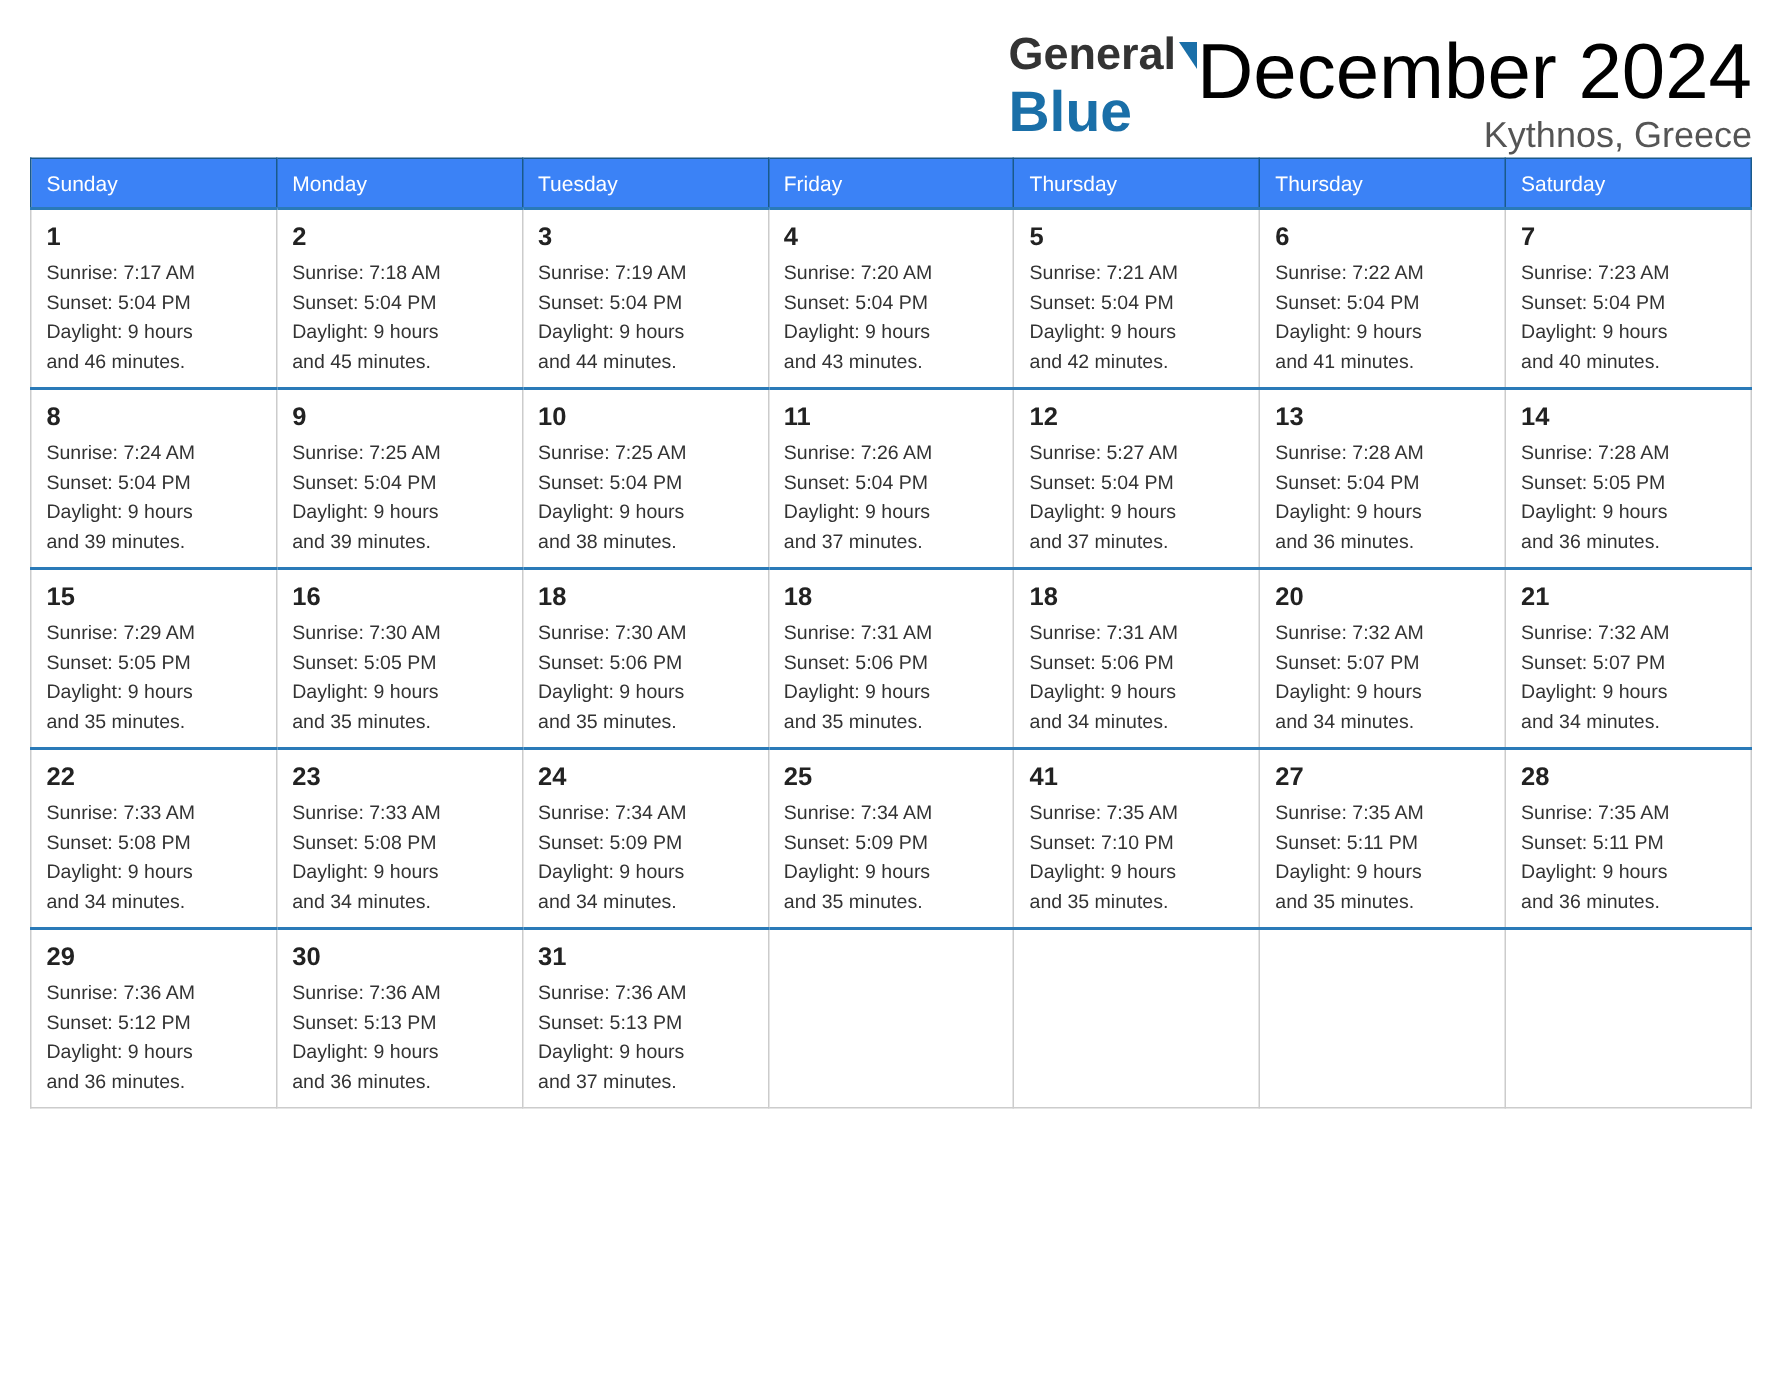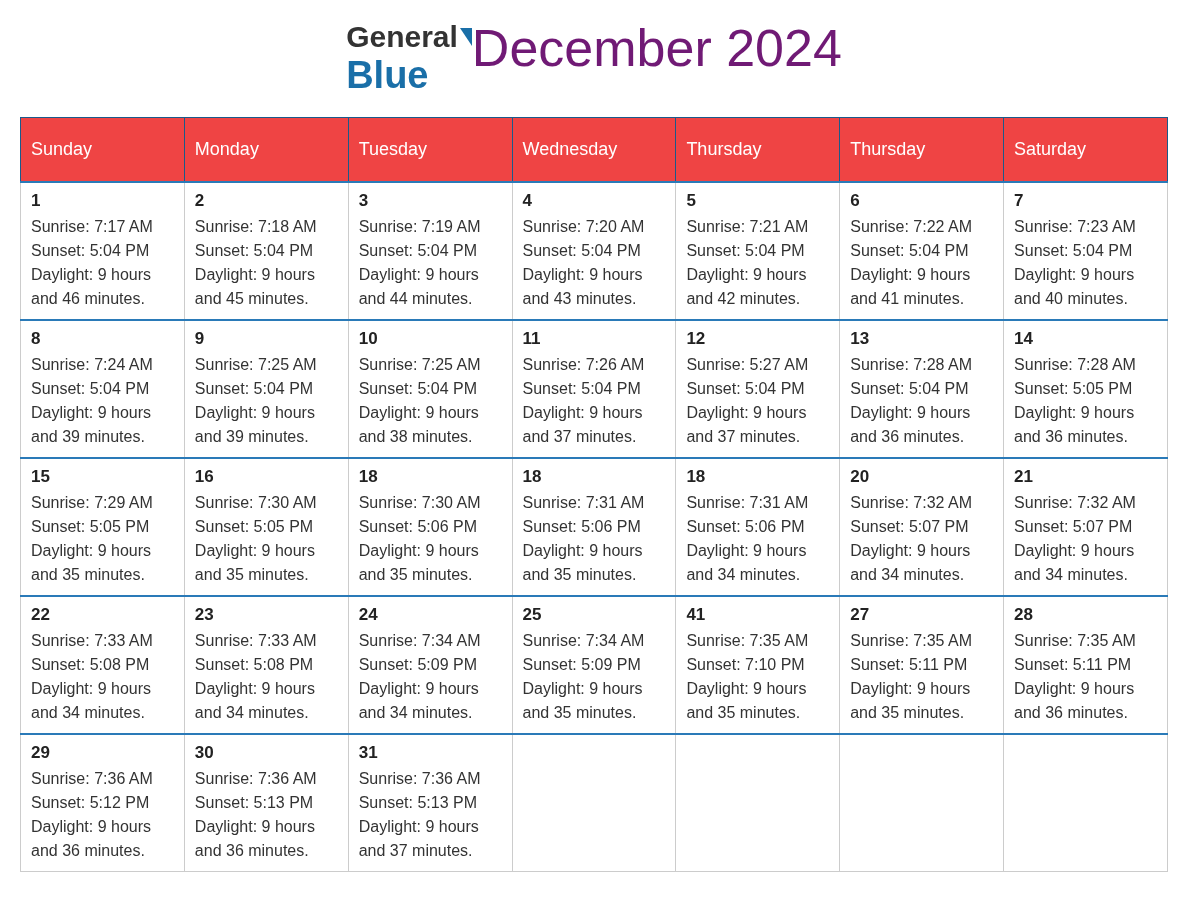--- a/index.html
+++ b/index.html
@@ -5,75 +5,74 @@
     * { margin: 0; padding: 0; box-sizing: border-box; }
     body {
       font-family: Arial, sans-serif;
       background: #fff;
       width: 1188px;
       min-height: 918px;
       padding: 20px;
     }
     .header {
       display: flex;
-      justify-content: center;
+      justify-content: flex-end;
       align-items: flex-start;
-      margin-bottom: 20px;
     }
     .logo {
       display: flex;
       flex-direction: column;
       align-items: flex-start;
     }
     .title-block {
       text-align: right;
     }
     .title-block h1 {
       font-size: 52px;
       font-weight: 300;
-      color: #701a75;
+      color: #000000;
       line-height: 1.1;
     }
     .title-block h2 {
       font-size: 24px;
       font-weight: 300;
       color: #555;
     }
     .calendar {
       width: 100%;
       border-collapse: collapse;
       border: 1px solid #aaa;
     }
     .calendar th {
-      background: #ef4444;
+      background: #3b82f6;
       color: #fff;
-      font-size: 18px;
+      font-size: 14px;
       font-weight: normal;
-      padding: 21px 10px;
+      padding: 8px 10px;
       text-align: left;
       border: 1px solid #1a5a8a;
     }
     .calendar td {
       vertical-align: top;
       padding: 8px 10px;
       border: 1px solid #ccc;
       font-size: 13px;
       color: #333;
       width: 14.28%;
       min-height: 110px;
     }
     .day-number {
       font-size: 17px;
       font-weight: bold;
       color: #222;
       display: block;
       margin-bottom: 4px;
     }
     .day-info {
-      font-size: 16px;
+      font-size: 13px;
       line-height: 1.5;
       color: #333;
     }
     .calendar tr td {
       border-top: 2px solid #2a7ab8;
     }
     .calendar tbody tr:not(:first-child) td {
       border-top: 2px solid #2a7ab8;
     }
     .empty-cell {
@@ -112,30 +111,31 @@
     <div class="logo-row">
       <span class="logo-text-general">General</span>
       <span class="logo-arrow"></span>
     </div>
     <div>
       <span class="logo-text-blue">Blue</span>
     </div>
   </div>
   <div class="title-block">
     <h1>December 2024</h1>
+    <h2>Kythnos, Greece</h2>
   </div>
 </div>
 
 <table class="calendar">
   <thead>
     <tr>
       <th>Sunday</th>
       <th>Monday</th>
       <th>Tuesday</th>
-      <th>Wednesday</th>
+      <th>Friday</th>
       <th>Thursday</th>
       <th>Thursday</th>
       <th>Saturday</th>
     </tr>
   </thead>
   <tbody id="calendar-body">
   <tr>
         <td>
         <span class="day-number">1</span>
         <div class="day-info">

